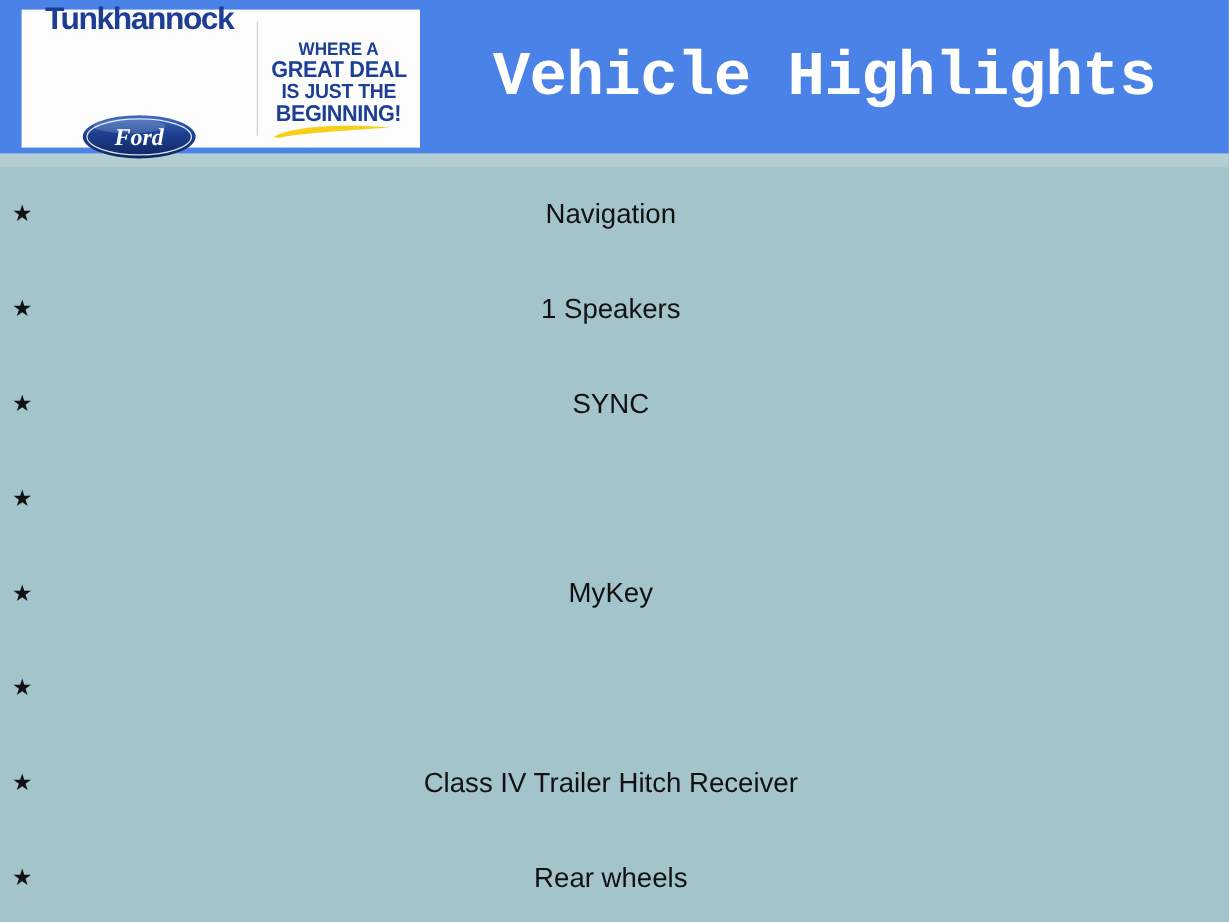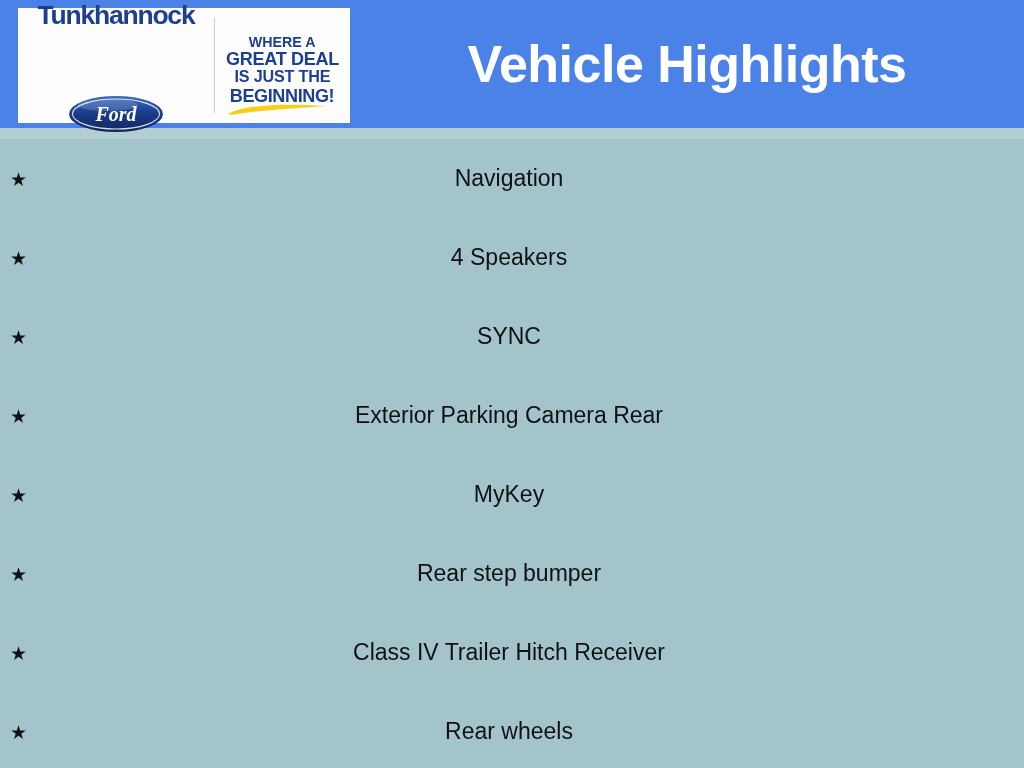--- a/index.html
+++ b/index.html
@@ -122,21 +122,21 @@
 
   
   #page-title {
     position:absolute;
     left:350px; top:0;
     width:674px; height:128px;
     display:flex;
     align-items:center;
     justify-content:center;
     color:#ffffff;
-    font-family:Liberation Sans, sans-serif;
+    font-family:Liberation Mono, monospace;
     font-weight:bold;
     font-size:52px;
     letter-spacing:-0.5px;
     white-space:nowrap;
   }
 
   
   #highlights-list {
     position:absolute;
     left:0;
@@ -220,37 +220,35 @@
 
 <div id="page-title">Vehicle Highlights</div>
 
 <div id="highlights-list">
     <div class="highlight-row">
       <span class="row-star">★</span>
       <span class="row-label">Navigation</span>
     </div>
     <div class="highlight-row">
       <span class="row-star">★</span>
-      <span class="row-label">4 Speakers</span>
+      <span class="row-label">1 Speakers</span>
     </div>
     <div class="highlight-row">
       <span class="row-star">★</span>
       <span class="row-label">SYNC</span>
     </div>
     <div class="highlight-row">
       <span class="row-star">★</span>
-      <span class="row-label">Exterior Parking Camera Rear</span>
     </div>
     <div class="highlight-row">
       <span class="row-star">★</span>
       <span class="row-label">MyKey</span>
     </div>
     <div class="highlight-row">
       <span class="row-star">★</span>
-      <span class="row-label">Rear step bumper</span>
     </div>
     <div class="highlight-row">
       <span class="row-star">★</span>
       <span class="row-label">Class IV Trailer Hitch Receiver</span>
     </div>
     <div class="highlight-row">
       <span class="row-star">★</span>
       <span class="row-label">Rear wheels</span>
     </div>
   </div>

